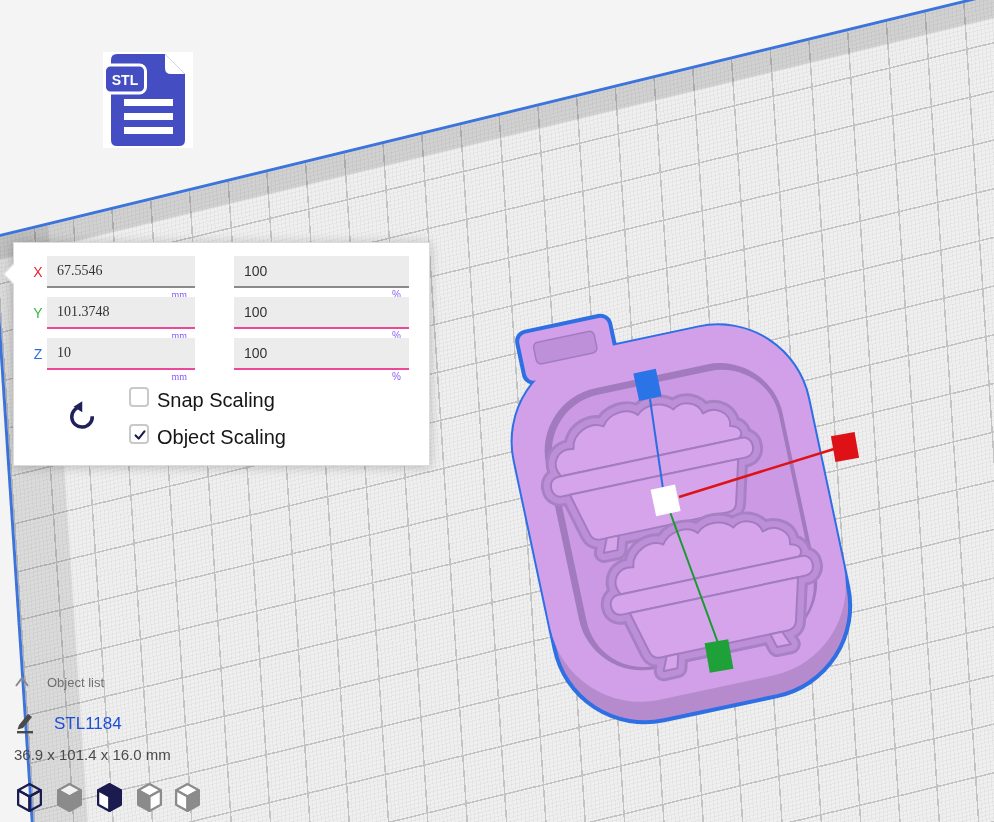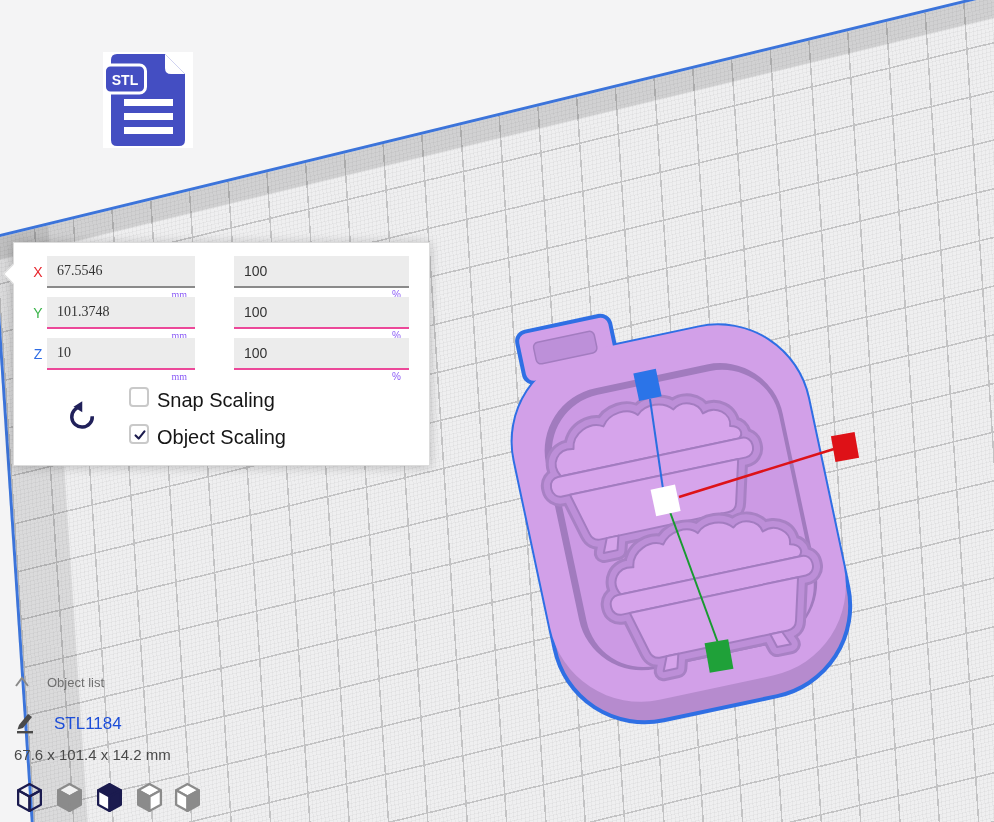--- a/index.html
+++ b/index.html
@@ -233,21 +233,21 @@
     </svg>
     <span class="lbl">Object list</span>
   </div>
   <div class="obj-item">
     <svg width="24" height="24" viewBox="0 0 24 24">
       <path d="M6 15 L15 4 L19 7 L10 18 L4.5 19.5 Z" fill="#4a4a4a"></path>
       <rect x="4" y="21" width="16" height="2.4" fill="#4a4a4a"></rect>
     </svg>
     <span class="lbl">STL1184</span>
   </div>
-  <div class="obj-dims">67.6 x 101.4 x 14.2 mm</div>
+  <div class="obj-dims">36.9 x 101.4 x 16.0 mm</div>
 </div>
 
 <div class="viewbar">
   <button class="cubebtn" style="left:15px">
     <svg width="27" height="31" viewBox="0 0 26 30">
       <g fill="none" stroke="#1b1b4f" stroke-width="2.2" stroke-linejoin="round">
         <path d="M13 2 L24 8 L13 14 L2 8 Z"></path>
         <path d="M2 8 L13 14 V28 L2 22 Z"></path>
         <path d="M24 8 L13 14 V28 L24 22 Z"></path>
       </g>

